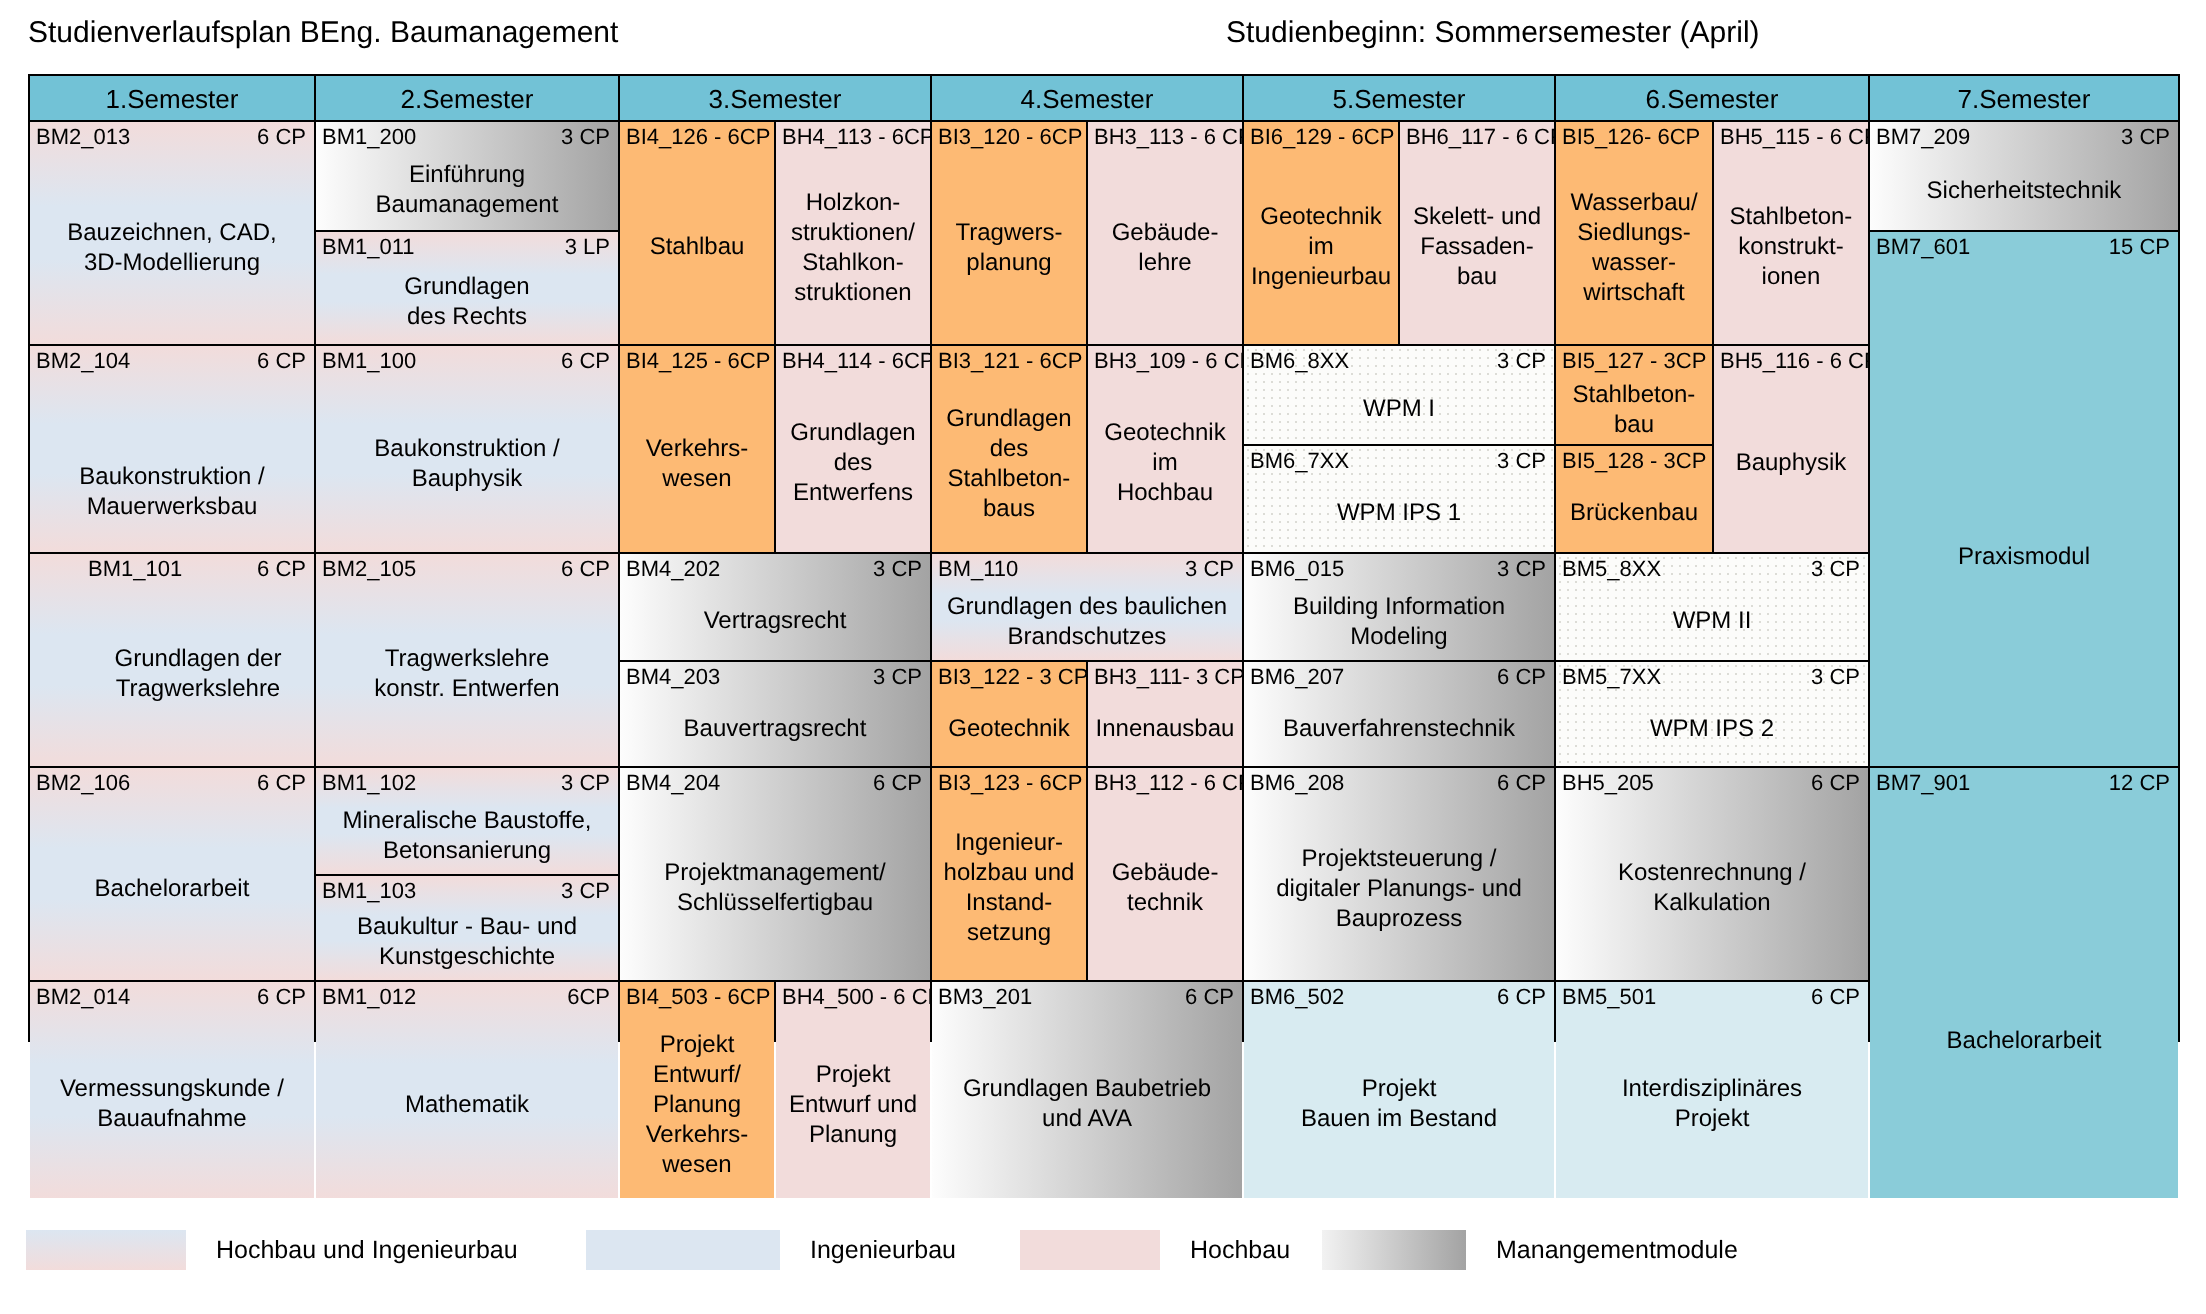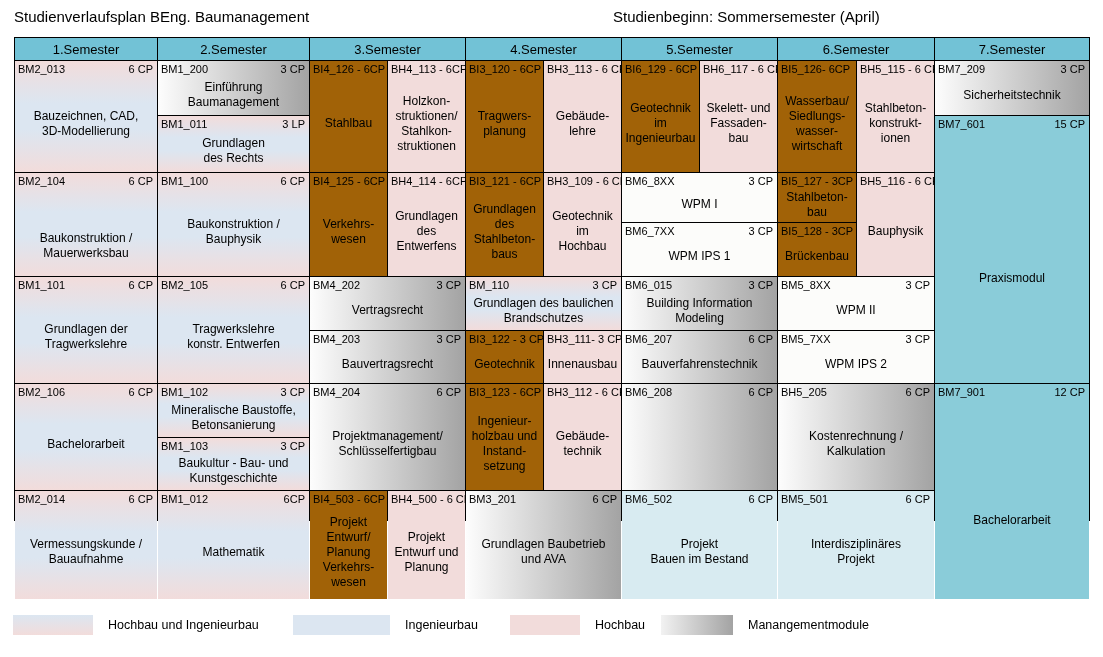--- a/index.html
+++ b/index.html
@@ -19,21 +19,21 @@
   }
   .sem-header{
     background:#72c2d6;display:flex;align-items:center;justify-content:center;
     font-size:13px;
   }
   .cell{display:flex;flex-direction:column;overflow:hidden;background:#fff;}
   .chead{display:flex;justify-content:space-between;font-size:11px;padding:2px 4px 0 3px;white-space:nowrap;}
   .cname{flex:1;display:flex;align-items:center;justify-content:center;text-align:center;
          font-size:12px;line-height:1.25;white-space:pre-line;padding:1px 2px;}
   .both{background:linear-gradient(180deg,#f2dcdb 0%,#dce6f1 38%,#dce6f1 62%,#f2dcdb 100%);}
-  .blue{background:#a16207;}
+  .blue{background:#fdba74;}
   .pink{background:#f2dcdb;}
   .gray{background:linear-gradient(90deg,#fdfdfd 0%,#a3a3a3 100%);}
   .wpm{background-color:#fcfcfa;
        background-image:radial-gradient(#dcdcd6 0.7px,transparent 0.7px);
        background-size:4px 4px;}
   .teal{background:#8accd9;gap:44px;}
   .lightteal{background:#d8ebf1;}
 
   .legend{position:absolute;left:0;top:615px;width:1103px;height:24px;}
   .legend-item{position:absolute;top:0;display:flex;align-items:center;}
@@ -67,21 +67,21 @@
 3D-Modellierung</div>
     </div>
     <div class="cell both" style="grid-area: 4 / 1 / span 2 / span 1; gap: 29px;">
       <div class="chead">
         <span>BM2_104</span>
         <span>6 CP</span>
       </div>
       <div class="cname">Baukonstruktion /
 Mauerwerksbau</div>
     </div>
-    <div class="cell both" style="grid-area: 6 / 1 / span 2 / span 1;">
+    <div class="cell both" style="grid-area: 6 / 1 / span 2 / span 1; padding-left: 26px;">
       <div class="chead">
         <span>BM1_101</span>
         <span>6 CP</span>
       </div>
       <div class="cname">Grundlagen der
 Tragwerkslehre</div>
     </div>
     <div class="cell both" style="grid-area: 8 / 1 / span 2 / span 1; justify-content: space-between;">
       <div class="chead">
         <span>BM2_106</span>
@@ -335,20 +335,23 @@
         <span>BM6_207</span>
         <span>6 CP</span>
       </div>
       <div class="cname">Bauverfahrenstechnik</div>
     </div>
     <div class="cell gray" style="grid-area: 8 / 7 / span 2 / span 2;">
       <div class="chead">
         <span>BM6_208</span>
         <span>6 CP</span>
       </div>
+      <div class="cname">Projektsteuerung /
+digitaler Planungs- und
+Bauprozess</div>
     </div>
     <div class="cell lightteal" style="grid-area: 10 / 7 / span 1 / span 2;">
       <div class="chead">
         <span>BM6_502</span>
         <span>6 CP</span>
       </div>
       <div class="cname">Projekt
 Bauen im Bestand</div>
     </div>
     <div class="cell blue" style="grid-area: 2 / 9 / span 2 / span 1;">

